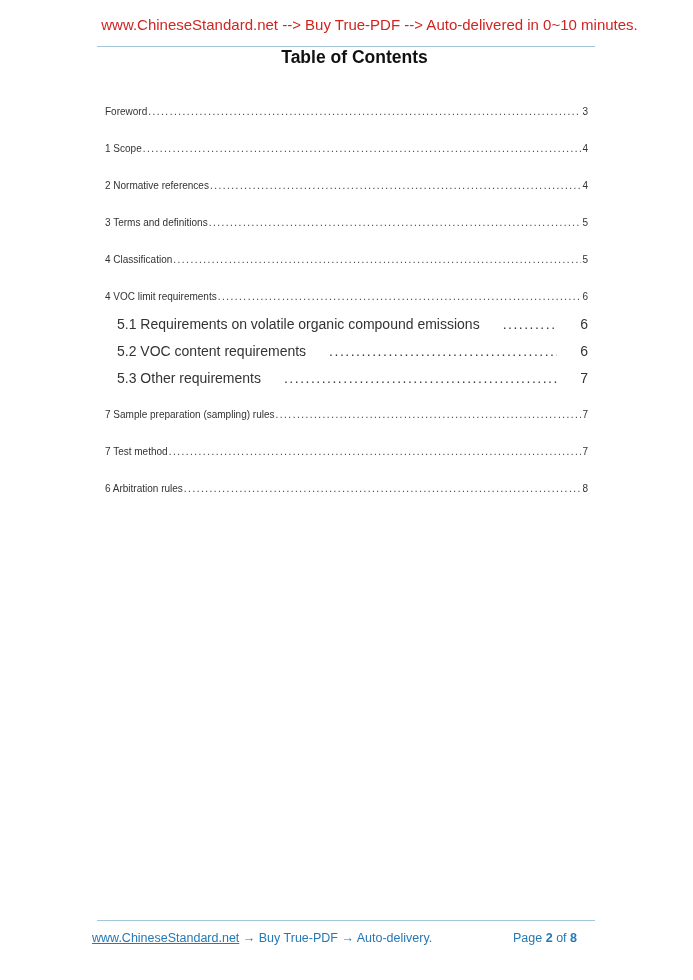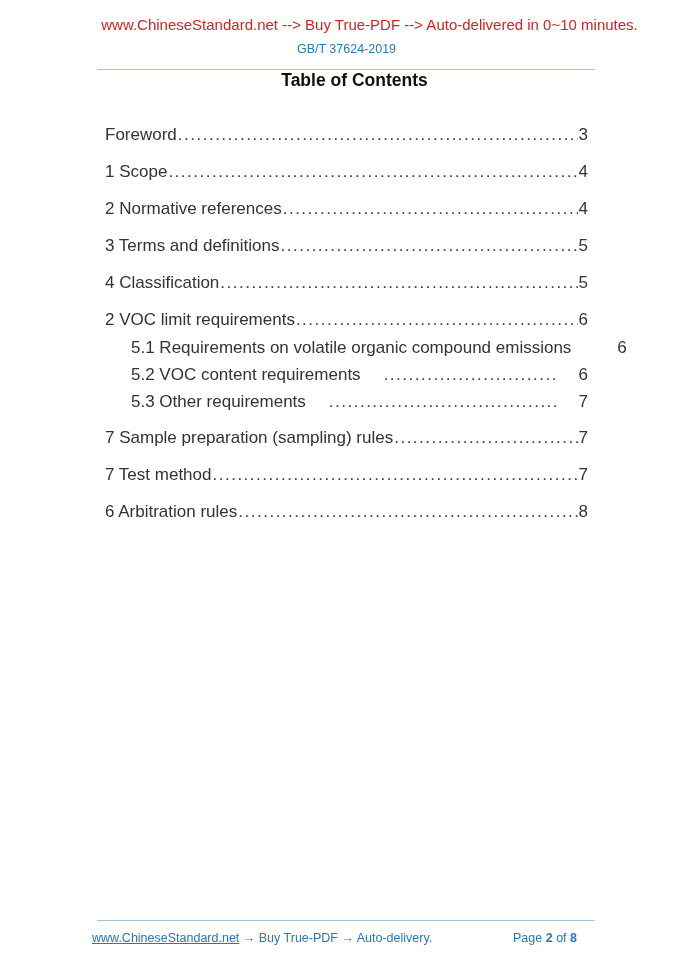--- a/index.html
+++ b/index.html
@@ -47,28 +47,28 @@
     margin: 36px 105px 0 105px;
     color: #333333;
   }
   .toc-row {
     display: flex;
     align-items: baseline;
     white-space: nowrap;
   }
   .toc-row.main {
     margin-top: 22px;
-    font-size: 17px;
+    font-size: 10px;
     line-height: 15px;
   }
   .toc-row.main:first-child { margin-top: 0; }
   .toc-row.sub {
     margin-top: 14px;
-    margin-left: 26px;
-    font-size: 17px;
+    margin-left: 12px;
+    font-size: 14px;
     line-height: 13px;
     gap: 22px;
   }
   .toc-label { flex: 0 0 auto; }
   .toc-leader {
     flex: 1 1 auto;
     overflow: hidden;
     margin: 0 1px;
     color: #3a3a3a;
   }
@@ -104,21 +104,20 @@
   .page-indicator { margin-right: 18px; }
   .page-indicator .num { font-weight: bold; }
 </style>
 </head>
 <body>
 
 <div class="page">
 
   <div class="promo-banner">www.ChineseStandard.net --&gt; Buy True-PDF --&gt; Auto-delivered in 0~10 minutes.</div>
 
-  <div class="doc-number">GB/T 37624-2019</div>
 
   <hr class="header-rule">
 
   <h1 class="page-title">Table of Contents</h1>
 
   <div class="toc">
   <div class="toc-row main">
     <span class="toc-label">Foreword</span>
     <span class="toc-leader"></span>
     <span class="toc-page">3</span>
@@ -142,21 +141,21 @@
     <span class="toc-page">5</span>
   </div>
 
   <div class="toc-row main">
     <span class="toc-label">4 Classification</span>
     <span class="toc-leader"></span>
     <span class="toc-page">5</span>
   </div>
 
   <div class="toc-row main">
-    <span class="toc-label">2 VOC limit requirements </span>
+    <span class="toc-label">4 VOC limit requirements </span>
     <span class="toc-leader"></span>
     <span class="toc-page">6</span>
   </div>
 
   <div class="toc-row sub">
     <span class="toc-label">5.1 Requirements on volatile organic compound emissions </span>
     <span class="toc-leader"></span>
     <span class="toc-page">6</span>
   </div>
 

